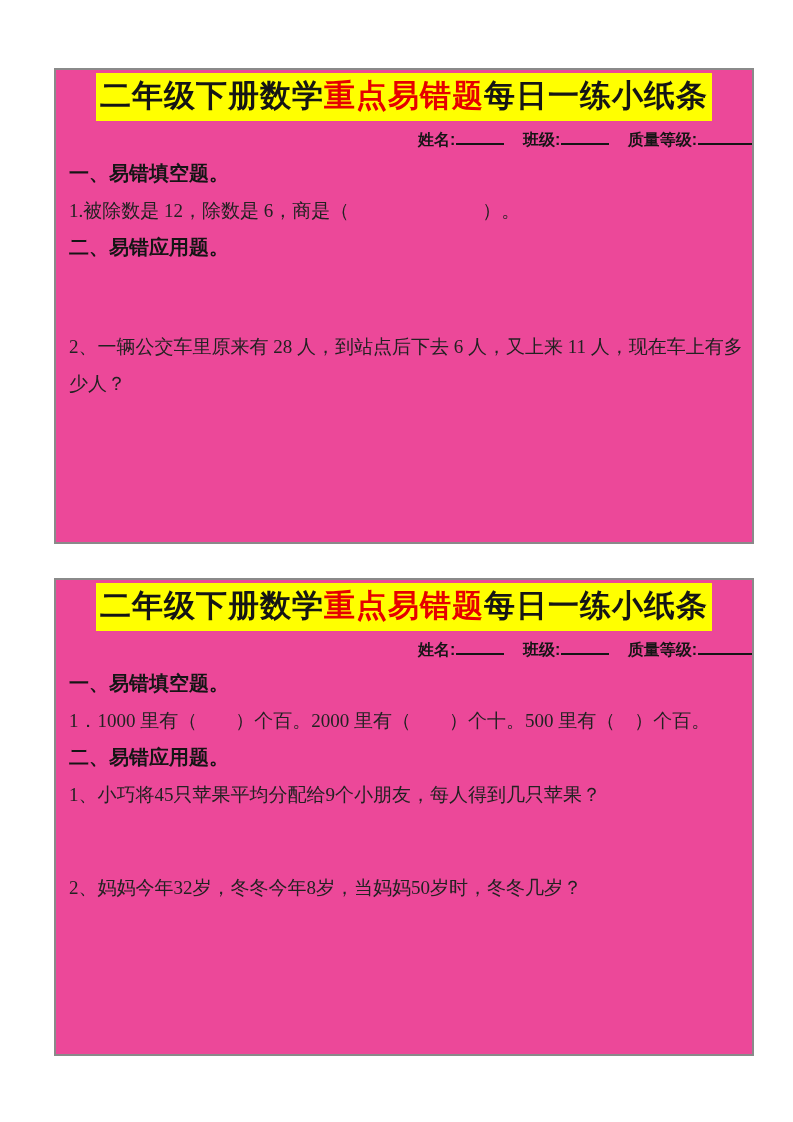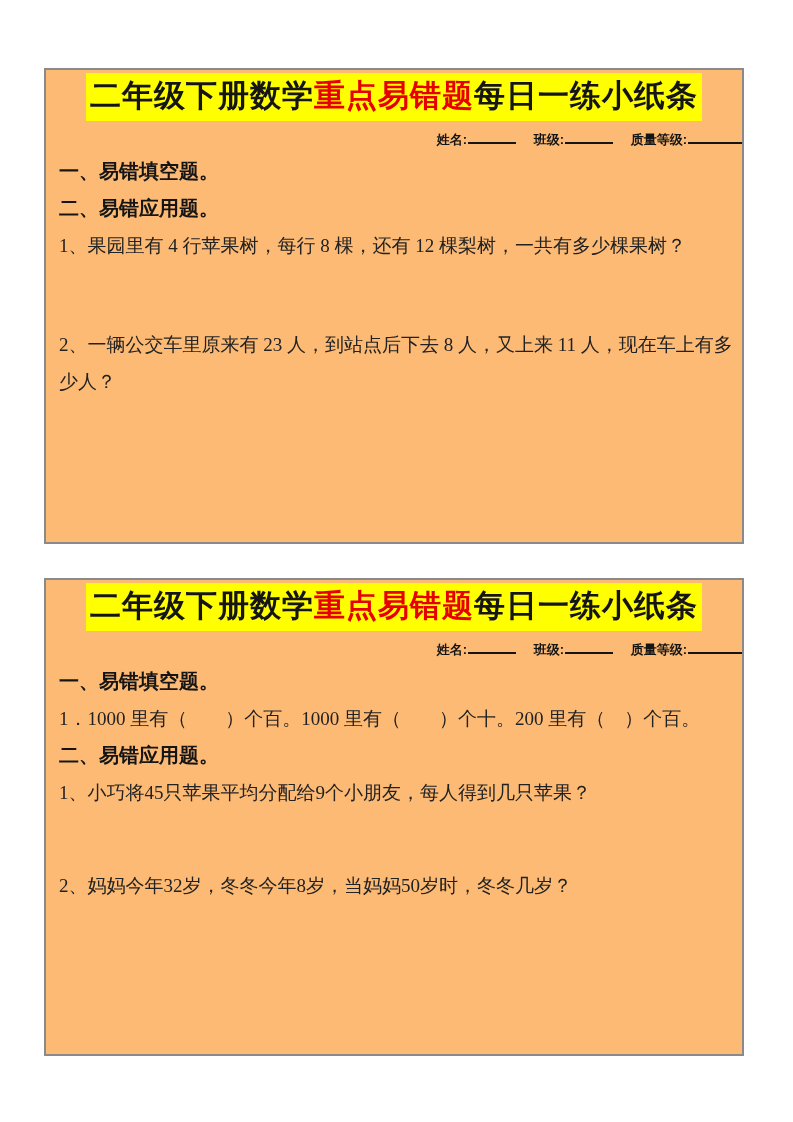--- a/index.html
+++ b/index.html
@@ -8,23 +8,23 @@
     position: relative;
     width: 793px;
     height: 1122px;
     background: #ffffff;
     overflow: hidden;
     font-family: "Liberation Serif", serif;
     color: #1b1b1b;
   }
   .card {
     position: absolute;
-    left: 44px;
+    left: 54px;
     width: 700px;
-    background: #fdba74;
+    background: #ec4899;
     border: 2px solid #8a8a8a;
   }
   .card-1 { top: 68px;  height: 476px; }
   .card-2 { top: 578px; height: 478px; }
 
   .title-row {
     text-align: center;
     margin-top: 3px;
     line-height: 44px;
     white-space: nowrap;
@@ -38,21 +38,21 @@
     letter-spacing: 1px;
     padding: 1px 4px 3px 4px;
   }
   .title-red { color: #e60000; }
   .title-black { color: #151515; }
 
   .name-row {
     text-align: right;
     font-family: "Liberation Sans", sans-serif;
     font-weight: bold;
-    font-size: 13px;
+    font-size: 16px;
     color: #151515;
     margin: 7px 0 2px 0;
     white-space: nowrap;
   }
   .name-pair { margin-left: 14px; }
   .name-blank {
     display: inline-block;
     width: 48px;
     height: 14px;
     border-bottom: 2px solid #151515;
@@ -86,37 +86,37 @@
     <div class="title-row">
       <span class="title-hl"><span class="title-black">二年级下册数学</span><span class="title-red">重点易错题</span><span class="title-black">每日一练小纸条</span></span>
     </div>
     <div class="name-row">
       <span class="name-pair"><span>姓名:</span><span class="name-blank"></span></span>
       <span class="name-pair"><span>班级:</span><span class="name-blank"></span></span>
       <span class="name-pair last"><span>质量等级:</span><span class="name-blank"></span></span>
     </div>
     <div class="content">
       <p class="h">一、易错填空题。</p>
+      <p class="q">1.被除数是 12，除数是 6，商是（　　　　　　　）。</p>
       <p class="h">二、易错应用题。</p>
-      <p class="q">1、果园里有 4 行苹果树，每行 8 棵，还有 12 棵梨树，一共有多少棵果树？</p>
-      <p class="q gap-lg">2、一辆公交车里原来有 23 人，到站点后下去 8 人，又上来 11 人，现在车上有多少人？</p>
+      <p class="q gap-lg">2、一辆公交车里原来有 28 人，到站点后下去 6 人，又上来 11 人，现在车上有多少人？</p>
     </div>
   </div>
 
   <div class="card card-2">
     <div class="title-row">
       <span class="title-hl"><span class="title-black">二年级下册数学</span><span class="title-red">重点易错题</span><span class="title-black">每日一练小纸条</span></span>
     </div>
     <div class="name-row">
       <span class="name-pair"><span>姓名:</span><span class="name-blank"></span></span>
       <span class="name-pair"><span>班级:</span><span class="name-blank"></span></span>
       <span class="name-pair last"><span>质量等级:</span><span class="name-blank"></span></span>
     </div>
     <div class="content">
       <p class="h">一、易错填空题。</p>
-      <p class="q">1．1000 里有（　　）个百。1000 里有（　　）个十。200 里有（　）个百。</p>
+      <p class="q">1．1000 里有（　　）个百。2000 里有（　　）个十。500 里有（　）个百。</p>
       <p class="h">二、易错应用题。</p>
       <p class="q">1、小巧将45只苹果平均分配给9个小朋友，每人得到几只苹果？</p>
       <p class="q gap-md">2、妈妈今年32岁，冬冬今年8岁，当妈妈50岁时，冬冬几岁？</p>
     </div>
   </div>
 
 </div>
 
 </body></html>

